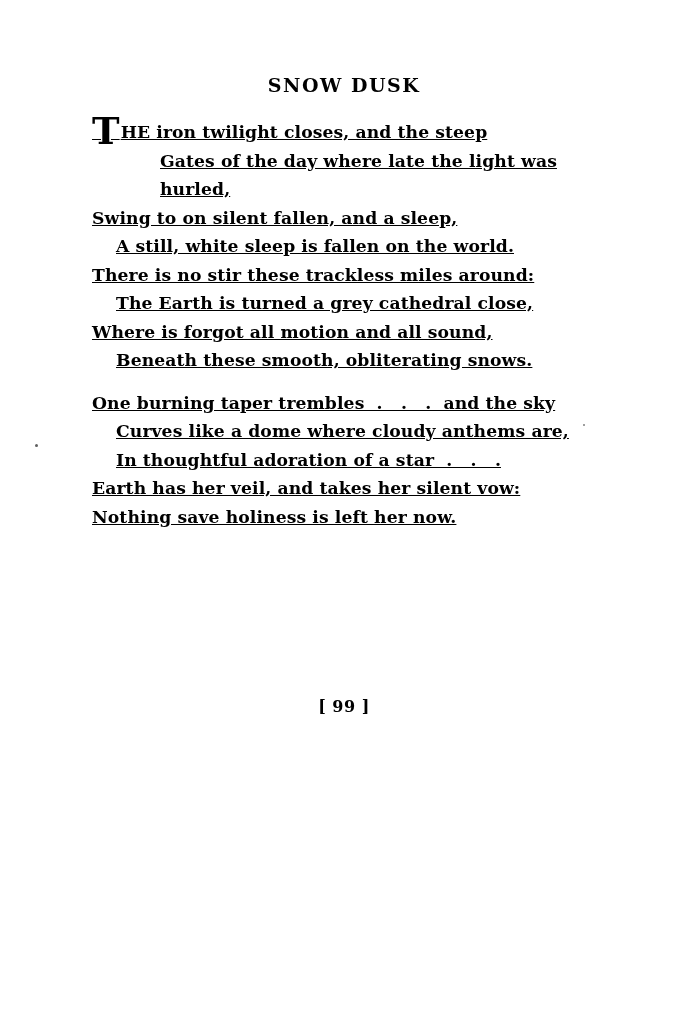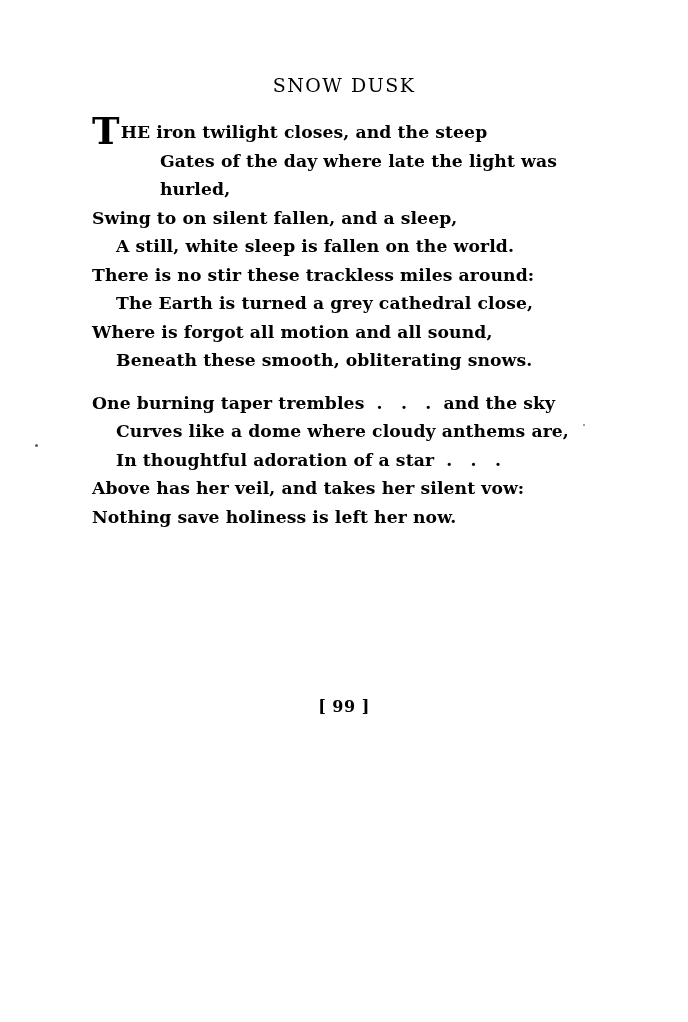--- a/index.html
+++ b/index.html
@@ -20,34 +20,35 @@
     height: 1022px;
     box-sizing: border-box;
   }
   .poem-title {
     position: absolute;
     top: 74px;
     left: 0;
     width: 688px;
     text-align: center;
     font-family: "DejaVu Serif", serif;
-    font-weight: normal;
+    font-weight: bold;
     font-size: 19px;
     letter-spacing: 1.5px;
   }
   .poem-body {
     position: absolute;
     top: 118px;
     left: 92px;
     width: 520px;
     font-family: "DejaVu Serif", serif;
     font-size: 17.2px;
     font-weight: bold;
     line-height: 28.5px;
     letter-spacing: 0.1px;
+    text-decoration: underline;
   }
   .stanza {
     margin: 0 0 14px 0;
   }
   .line {
     white-space: pre-wrap;
   }
   .indent-1 {
     padding-left: 24px;
   }
@@ -109,21 +110,21 @@
       <div class="line">There is no stir these trackless miles around:</div>
       <div class="line indent-1">The Earth is turned a grey cathedral close,</div>
       <div class="line">Where is forgot all motion and all sound,</div>
       <div class="line indent-1">Beneath these smooth, obliterating snows.</div>
     </div>
 
     <div class="stanza">
       <div class="line gap-line">One burning taper trembles  .   .   .  and the sky</div>
       <div class="line indent-1">Curves like a dome where cloudy anthems are,</div>
       <div class="line indent-1 gap-line">In thoughtful adoration of a star  .   .   .</div>
-      <div class="line">Above has her veil, and takes her silent vow:</div>
+      <div class="line">Earth has her veil, and takes her silent vow:</div>
       <div class="line">Nothing save holiness is left her now.</div>
     </div>
 
   </div>
 
   <div class="folio">[ 99 ]</div>
 
   <div class="speck speck-a"></div>
   <div class="speck speck-b"></div>
 

